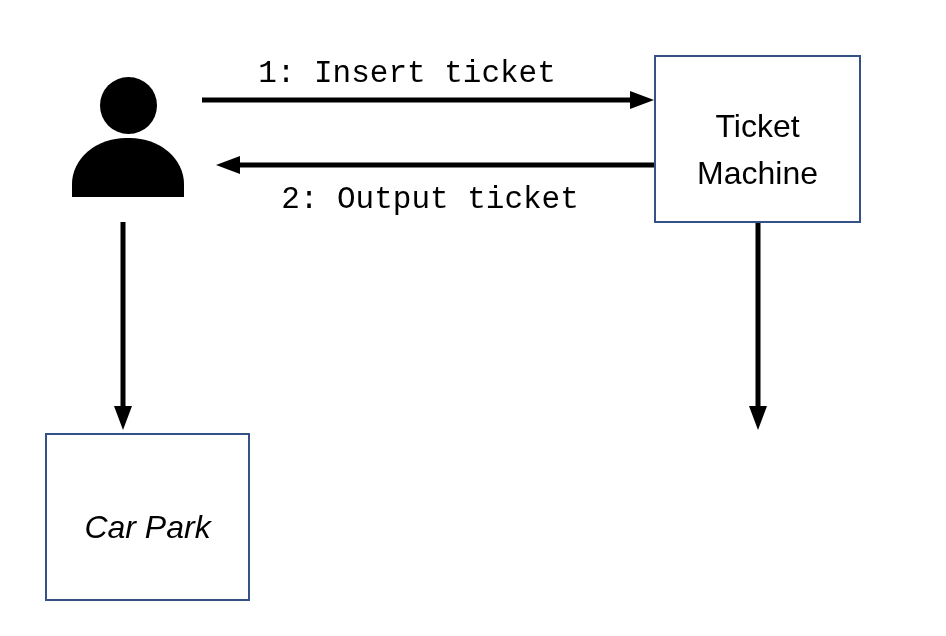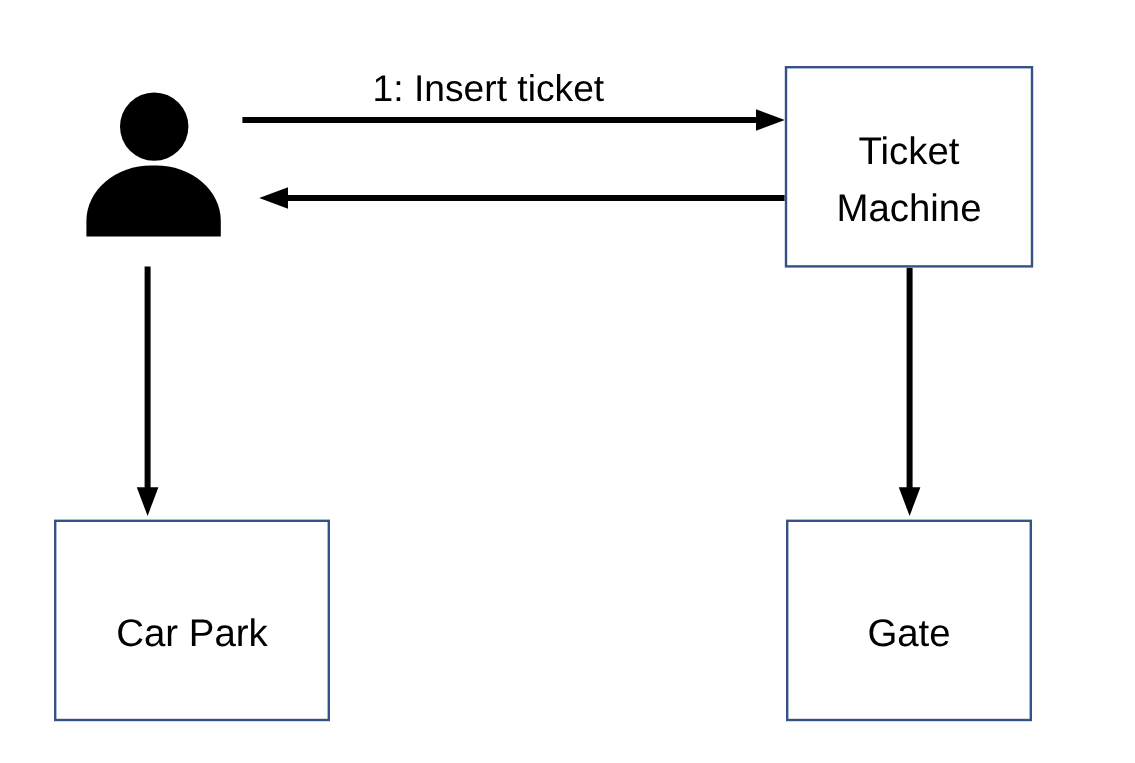--- a/index.html
+++ b/index.html
@@ -28,30 +28,31 @@
     position: absolute;
     background: var(--bg);
     border: 2px solid var(--box-border);
     display: flex; align-items: center; justify-content: center;
     text-align: center;
     color: var(--text);
     font-size: 32px;
     line-height: 47px;
   }
   .box-ticket-machine { left: 654px; top: 55px;  width: 207px; height: 168px; }
-  .box-car-park       { left: 45px;  top: 433px; width: 230px; height: 168px; }
+  .box-car-park       { left: 45px;  top: 433px; width: 205px; height: 168px; font-style: italic; }
   .box-gate           { left: 655px; top: 433px; width: 205px; height: 168px; }
   .node-label { display: inline-block; max-width: 170px; margin-top: 21px; }
   .msg-label {
     position: absolute;
     transform: translateX(-50%);
     white-space: nowrap;
     color: var(--text);
     font-size: 31px;
     line-height: 34px;
+    font-family: Liberation Mono, monospace;
   }
   .msg-1 { left: 407px; top: 57px; }
   .msg-2 { left: 430px; top: 183px; }
   .msg-3 { left: 858px; top: 320px; }
   .msg-4 { left: 195px; top: 320px; }
   .person { position: absolute; left: 0; top: 0; }
   .person-head {
     position: absolute; left: 100px; top: 77px;
     width: 57px; height: 57px;
     border-radius: 50%;
@@ -92,19 +93,17 @@
     <div class="person-head"></div>
     <div class="person-body"></div>
   </div>
 
   <div class="node-box box-ticket-machine">
     <span class="node-label">Ticket Machine</span>
   </div>
   <div class="node-box box-car-park">
     <span class="node-label">Car Park</span>
   </div>
-  <div class="node-box box-gate">
-    <span class="node-label">Gate</span>
-  </div>
 
   <div class="msg-label msg-1">1: Insert ticket</div>
+  <div class="msg-label msg-2">2: Output ticket</div>
 
 </div>
 
 </body></html>

